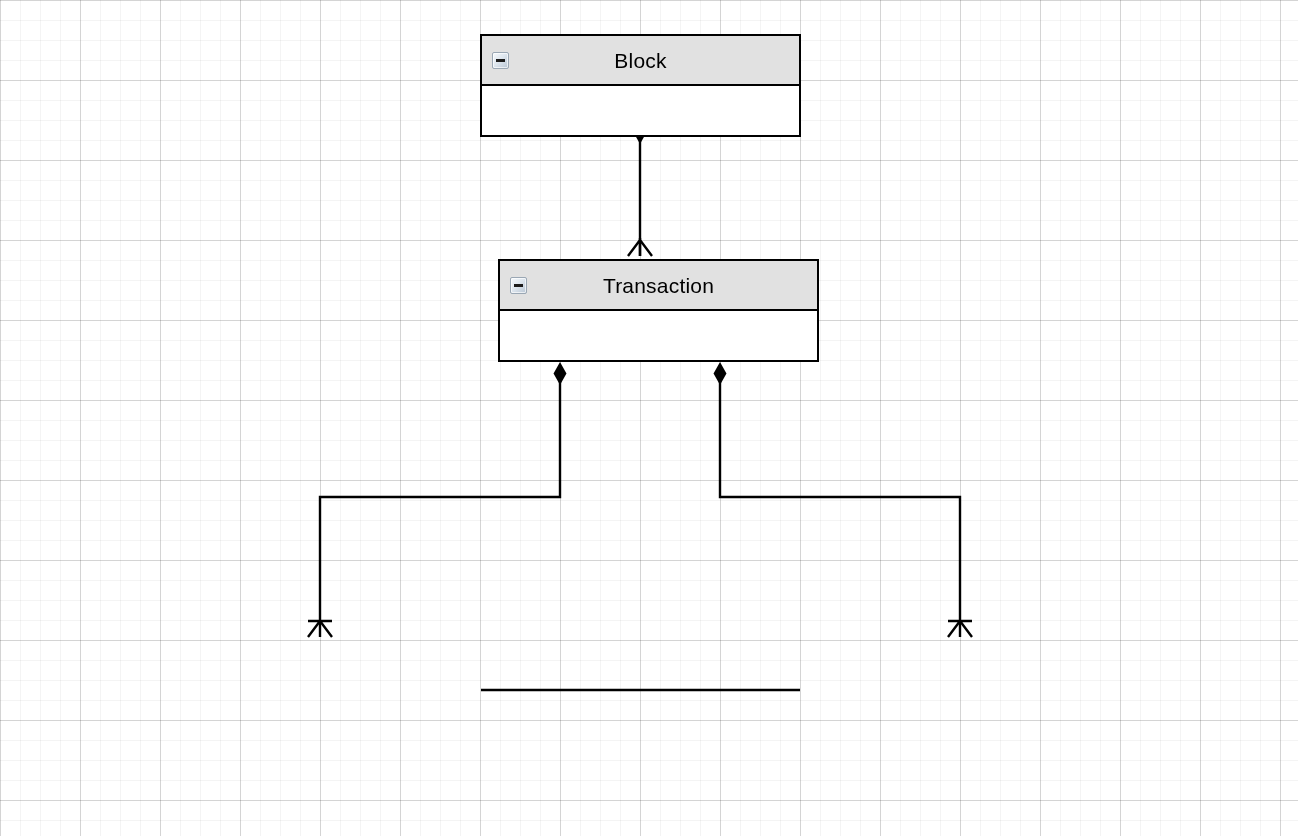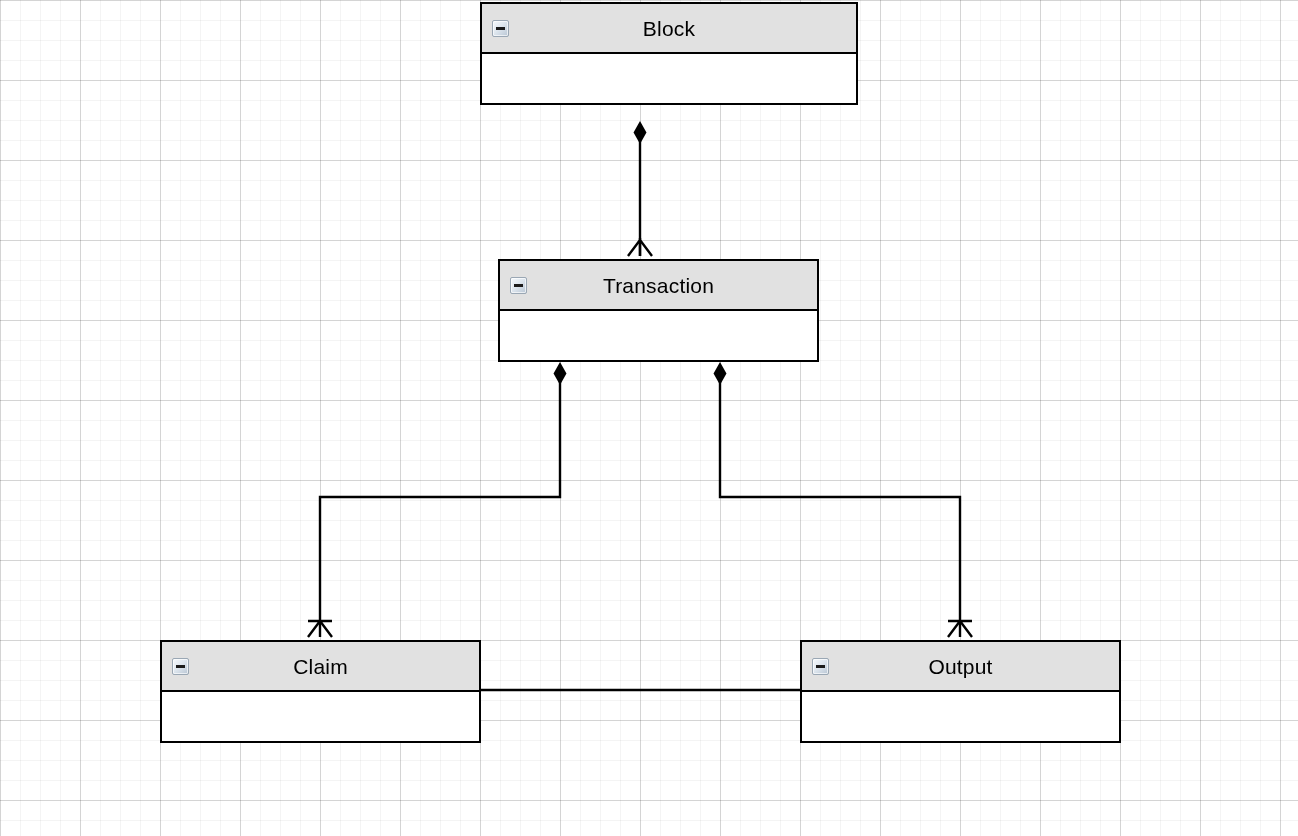--- a/index.html
+++ b/index.html
@@ -104,53 +104,35 @@
       <path d="M 720 375 L 720 497 L 960 497 L 960 637" stroke="#000000" stroke-width="2.4" fill="none" stroke-linejoin="miter"></path>
       <path d="M 720 362 L 726.5 373.5 L 720 385 L 713.5 373.5 Z" fill="#000000"></path>
       <path d="M 948 637 L 960 621 L 972 637 M 948 621 L 972 621" stroke="#000000" stroke-width="2.4" fill="none"></path>
     </g>
 
     <g>
       <path d="M 481 690 L 800 690" stroke="#000000" stroke-width="2.4" fill="none"></path>
     </g>
   </svg>
 
-  <div class="entity" style="left:480px; top:2px; width:378px; height:103px;">
+  <div class="entity" style="left:480px; top:34px; width:321px; height:103px;">
     <div class="entity-header">
       <span class="collapse-icon">
         <span class="bar"></span>
       </span>
       <span class="entity-title">Block</span>
     </div>
     <div class="entity-body"></div>
   </div>
 
   <div class="entity" style="left:480px; top:259px; width:321px; height:103px;margin-left:18px;">
     <div class="entity-header">
       <span class="collapse-icon">
         <span class="bar"></span>
       </span>
       <span class="entity-title">Transaction</span>
     </div>
     <div class="entity-body"></div>
   </div>
 
-  <div class="entity" style="left:160px; top:640px; width:321px; height:103px;">
-    <div class="entity-header">
-      <span class="collapse-icon">
-        <span class="bar"></span>
-      </span>
-      <span class="entity-title">Claim</span>
-    </div>
-    <div class="entity-body"></div>
-  </div>
 
-  <div class="entity" style="left:800px; top:640px; width:321px; height:103px;">
-    <div class="entity-header">
-      <span class="collapse-icon">
-        <span class="bar"></span>
-      </span>
-      <span class="entity-title">Output</span>
-    </div>
-    <div class="entity-body"></div>
-  </div>
 
 </div>
 
 </body></html>

